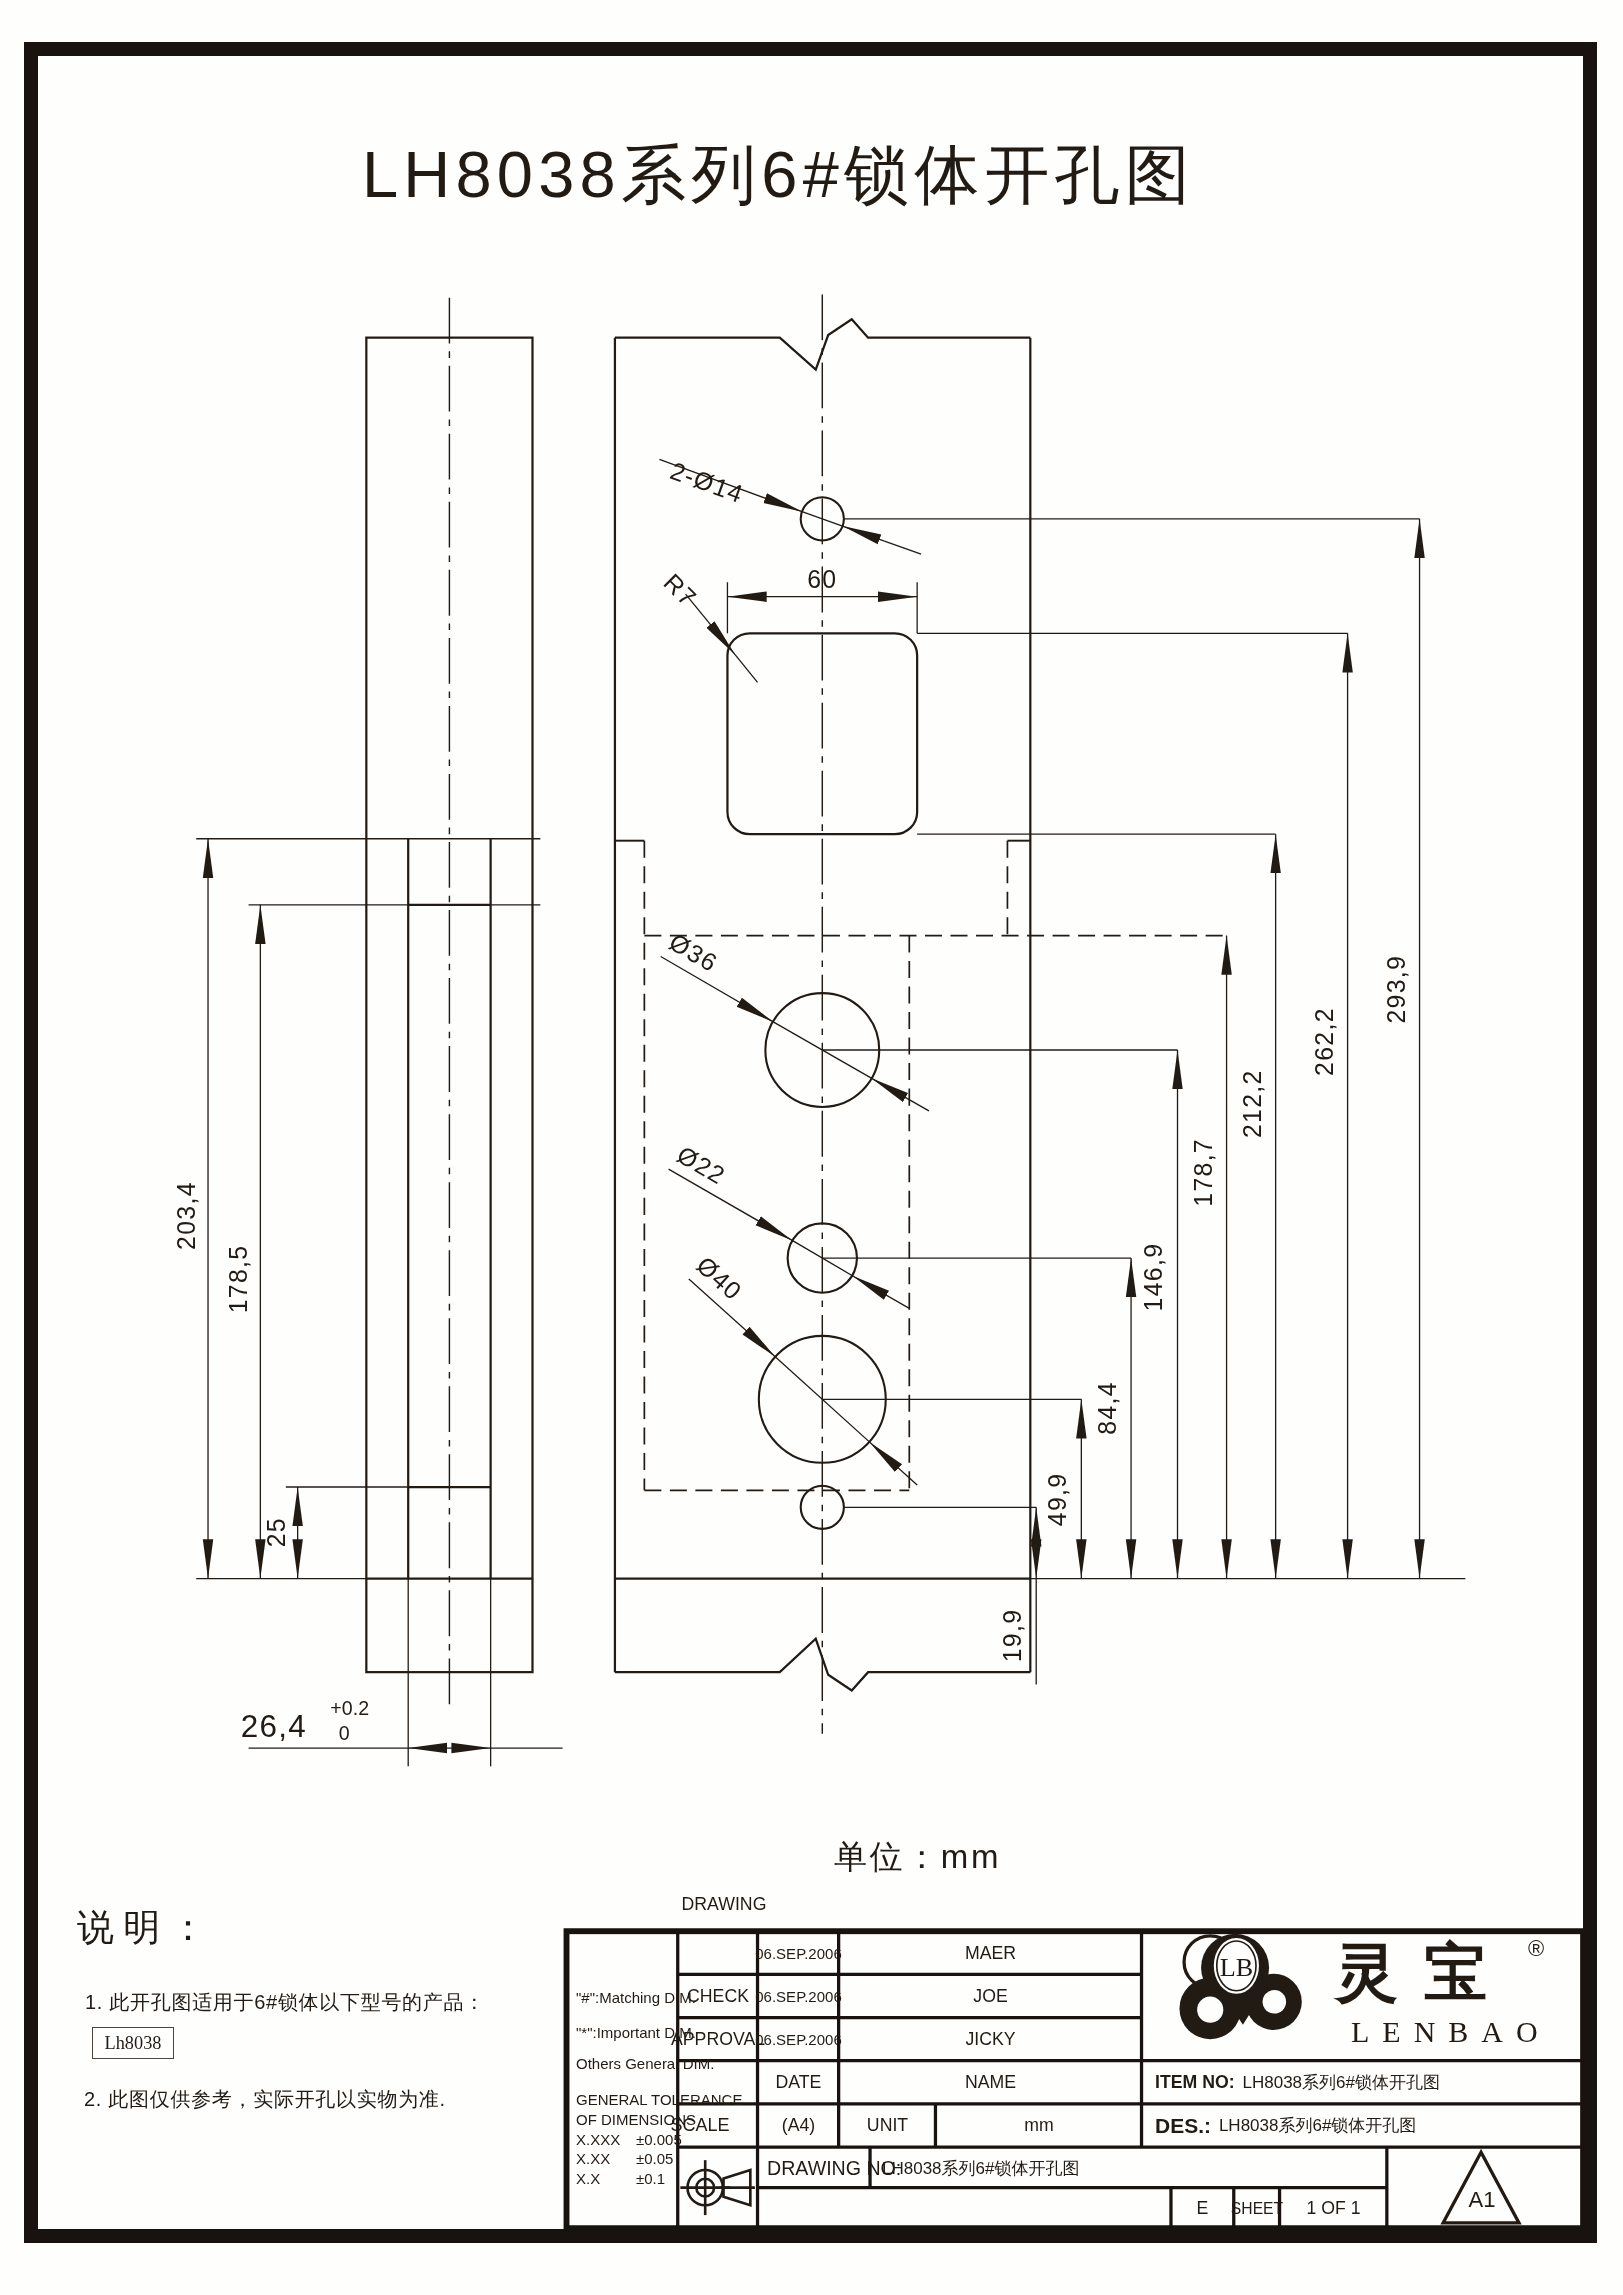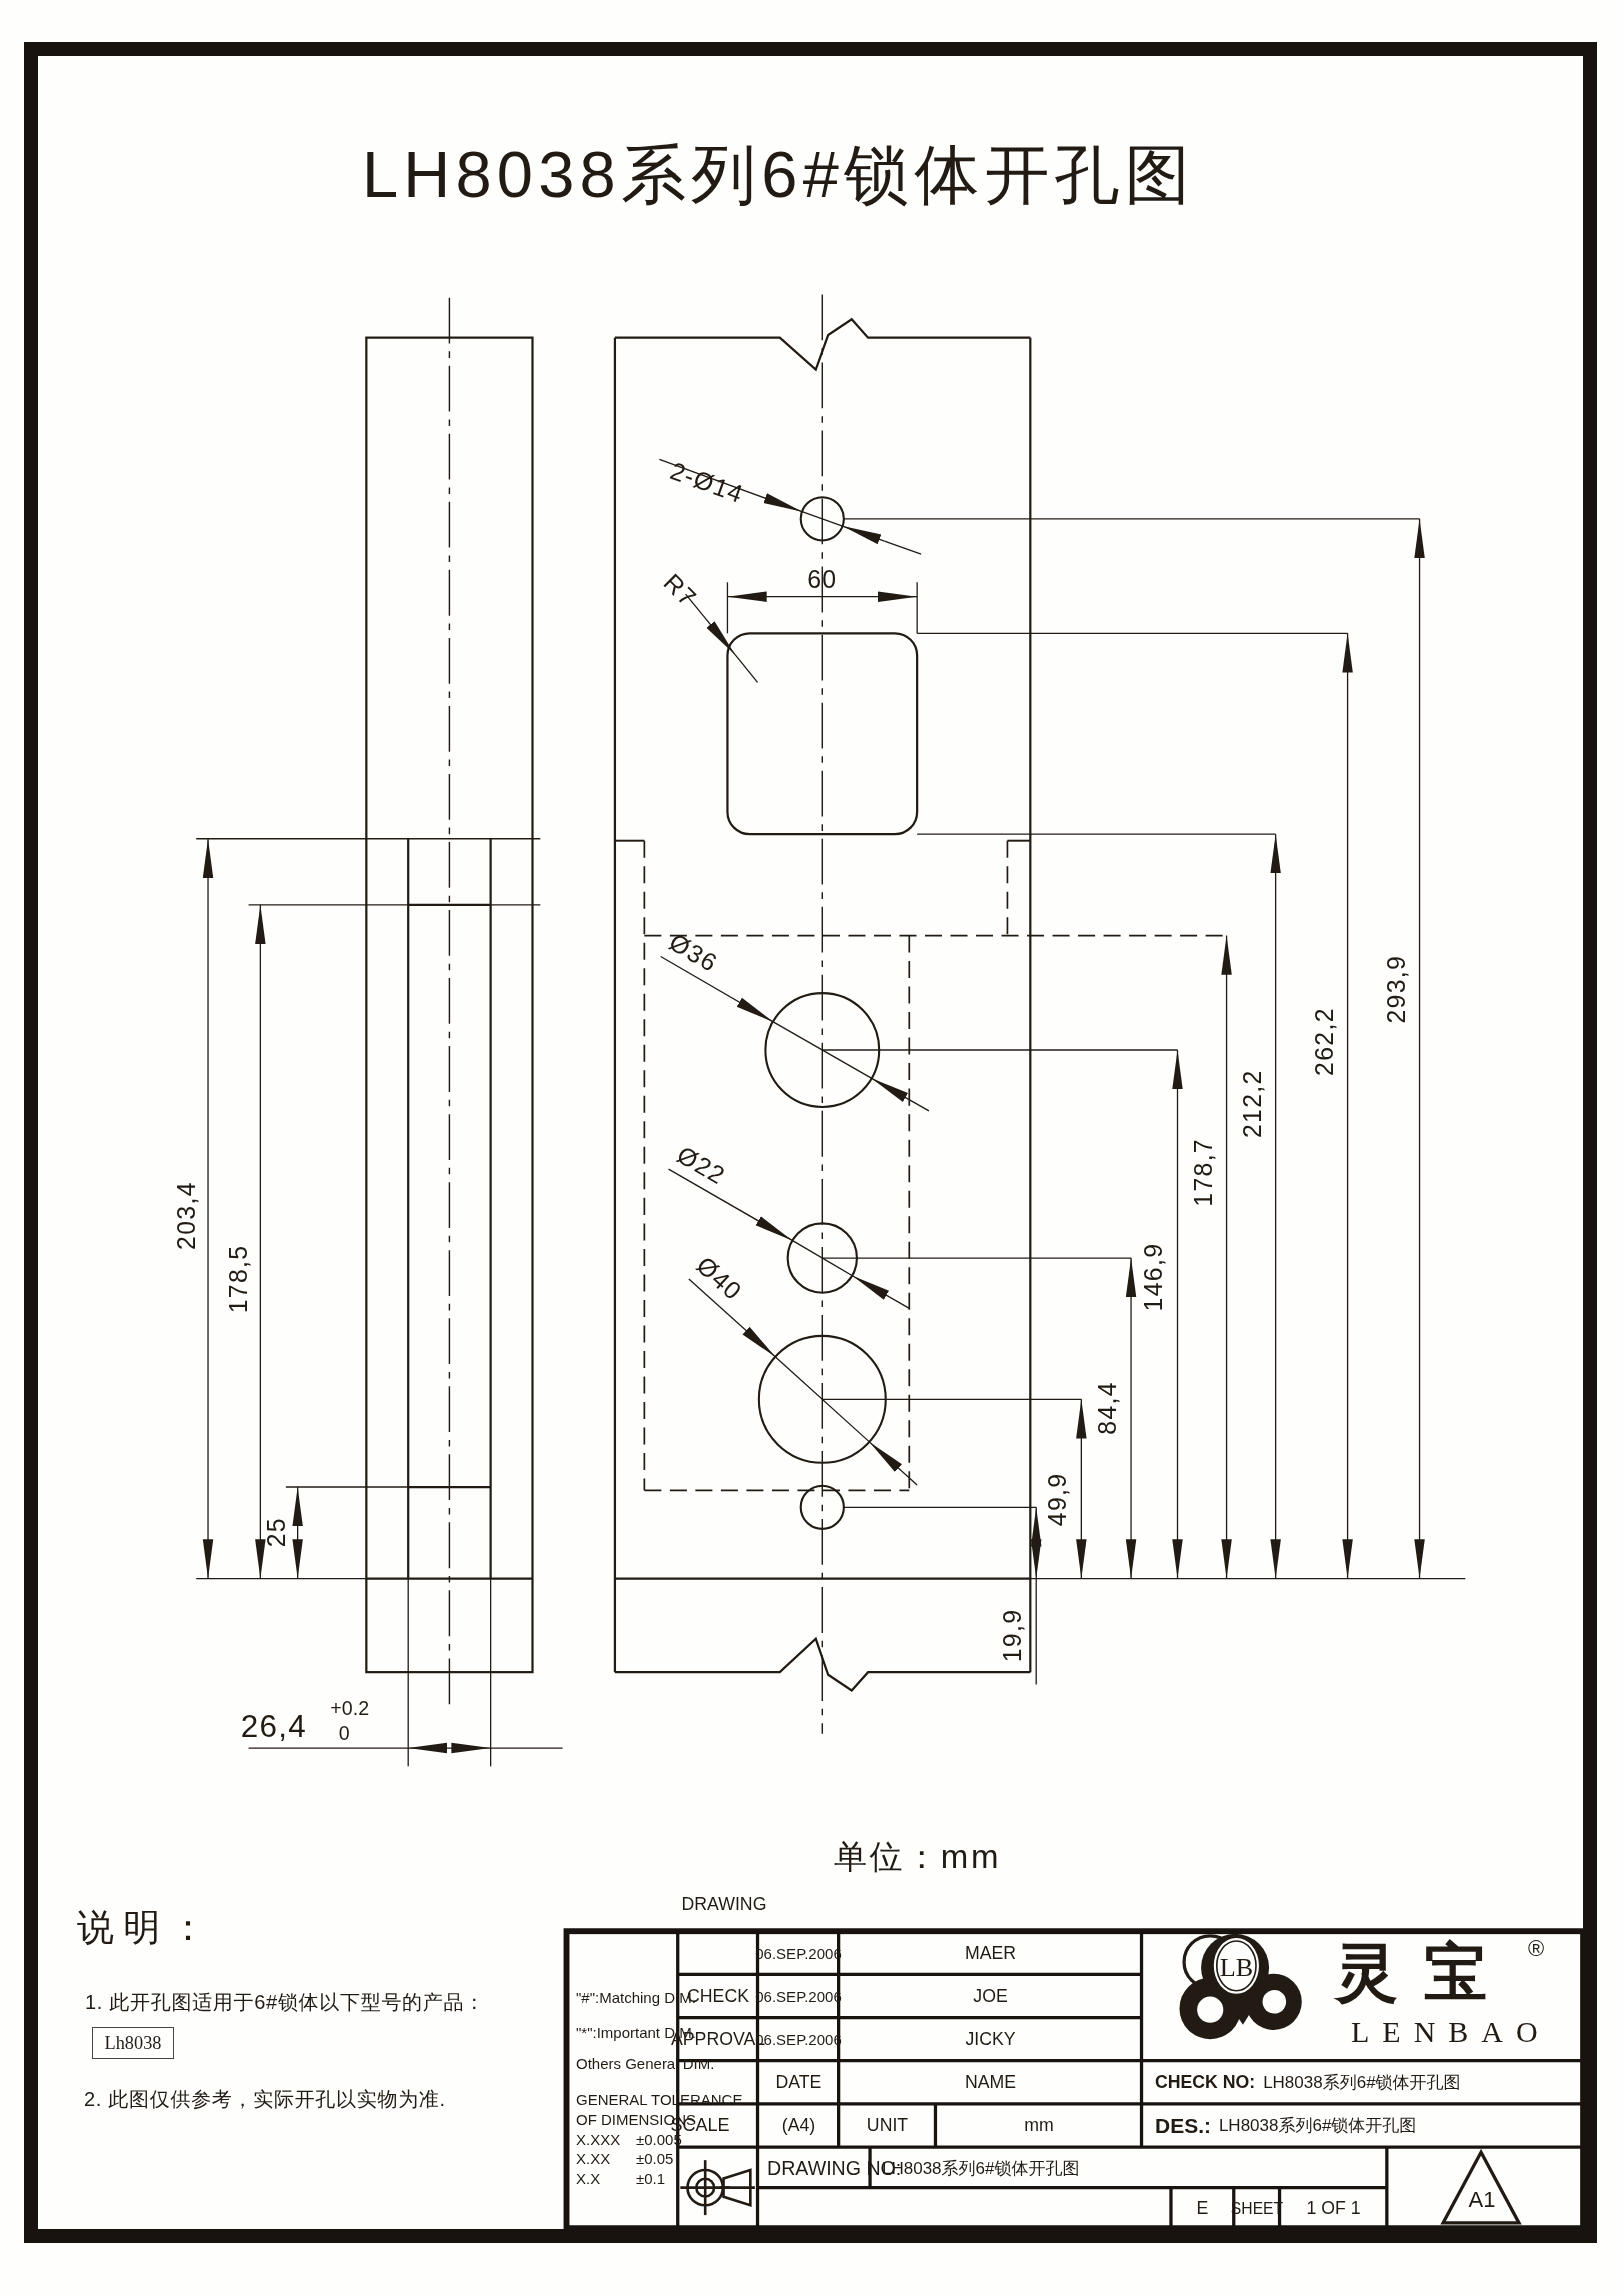--- a/index.html
+++ b/index.html
@@ -270,21 +270,21 @@
 
   <div class="cell tb" style="left:758px;top:2061px;width:81px;height:43px;">DATE</div>
   <div class="cell tb" style="left:839px;top:2061px;width:303px;height:43px;">NAME</div>
 
   <div class="cell tb" style="left:660px;top:2104px;width:80px;height:43px;font-size:18px;text-align:center;">SCALE</div>
   <div class="cell tb" style="left:758px;top:2104px;width:81px;height:43px;">(A4)</div>
   <div class="cell tb" style="left:839px;top:2104px;width:97px;height:43px;">UNIT</div>
   <div class="cell tb" style="left:936px;top:2104px;width:206px;height:43px;">mm</div>
 
   <div class="cell left" style="left:1155px;top:2061px;width:429px;height:43px;">
-    <span class="tb" style="font-weight:bold;margin-right:7.9px;">CHECK NO:</span>
+    <span class="tb" style="font-weight:bold;margin-right:7.9px;">ITEM NO:</span>
     <span class="cn-val">LH8038系列6#锁体开孔图</span>
   </div>
   <div class="cell left" style="left:1155px;top:2104px;width:429px;height:43px;">
     <span class="tb" style="font-weight:bold;margin-right:7.9px;font-size:21px;">DES.:</span>
     <span class="cn-val">LH8038系列6#锁体开孔图</span>
   </div>
 
   <div class="cell left" style="left:767px;top:2148px;width:102px;height:41px;font-size:19.6px;">DRAWING NO:</div>
   <div class="cell left" style="left:882px;top:2148px;width:504px;height:41px;">
     <span class="cn-val">LH8038系列6#锁体开孔图</span>

